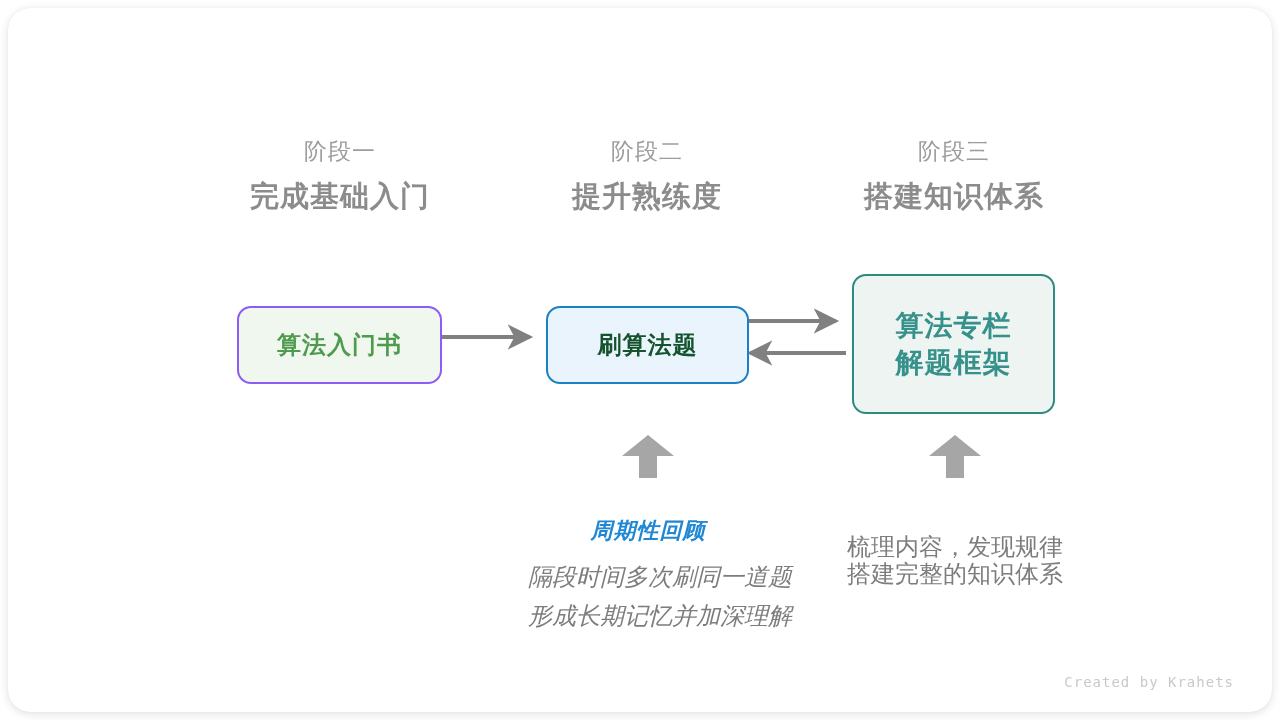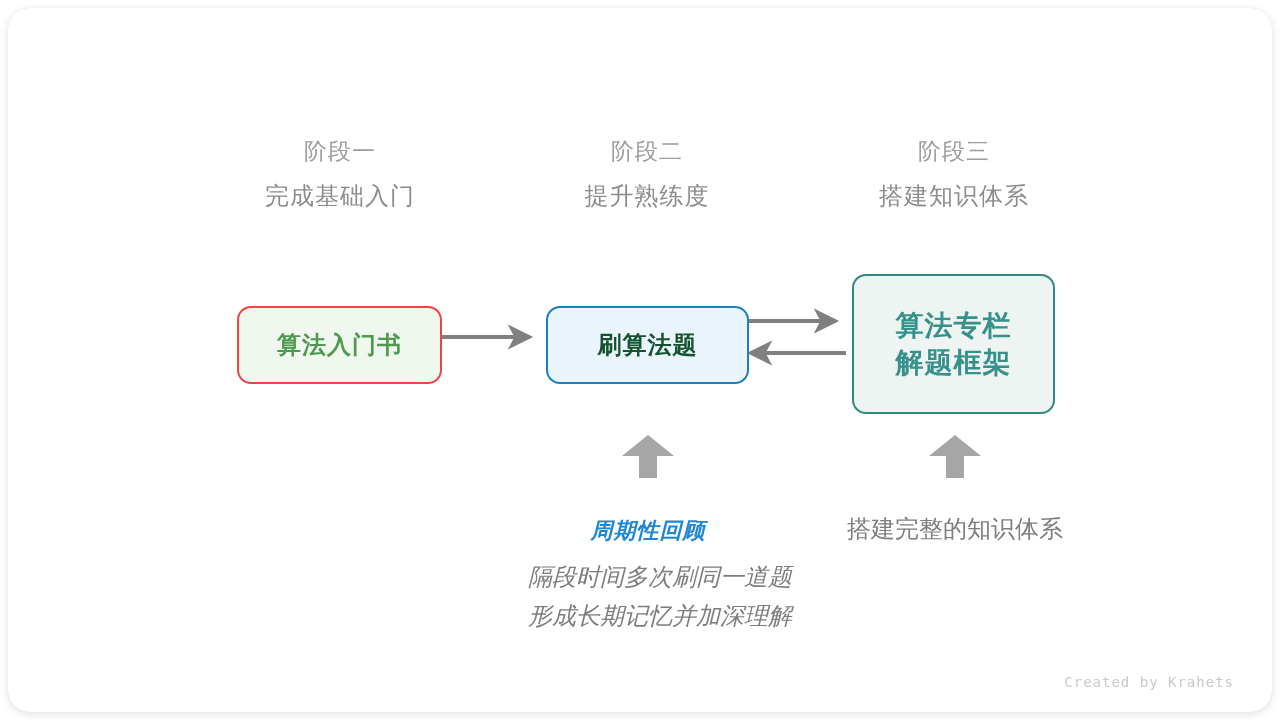--- a/index.html
+++ b/index.html
@@ -38,23 +38,23 @@
   }
   .phase-title {
     font-size: 23px;
     color: #9d9d9d;
     font-weight: 400;
     line-height: 30px;
     letter-spacing: 1px;
     white-space: nowrap;
   }
   .phase-sub {
-    font-size: 24px;
+    font-size: 29px;
     color: #8c8c8c;
-    font-weight: 400;
+    font-weight: 700;
     line-height: 30px;
     letter-spacing: 1px;
     margin-top: 15px;
     white-space: nowrap;
   }
 
   
   .node {
     position: absolute;
     box-sizing: border-box;
@@ -63,21 +63,21 @@
     flex-direction: column;
     align-items: center;
     justify-content: center;
     font-weight: 700;
     letter-spacing: 1px;
   }
   .node .line { line-height: 37px; white-space: nowrap; }
 
   #node-book {
     left: 229px; top: 298px; width: 205px; height: 78px;
-    border: 2px solid #ef4444;
+    border: 2px solid #8b5cf6;
     background: #f0f7ef;
     color: #4e9a4e;
     font-size: 24px;
   }
   #node-practice {
     left: 538px; top: 298px; width: 203px; height: 78px;
     border: 2px solid #1b80c4;
     background: #e9f4fc;
     color: #14532d;
     font-size: 24px;
@@ -193,19 +193,20 @@
       <div class="line">解题框架</div>
     </div>
 
     <div class="note" style="left:520px; top:508px; width:240px;font-style:italic;">
       <div class="note-title blue">周期性回顾</div>
       <div class="note-body">隔段时间多次刷同一道题</div>
       <div class="note-body" style="margin-top:12px;">形成长期记忆并加深理解</div>
     </div>
 
     <div class="note" style="left:832px; top:508px; width:230px;">
+      <div class="note-body">梳理内容，发现规律</div>
       <div class="note-body" style="margin-top:0;">搭建完整的知识体系</div>
     </div>
 
     <div id="watermark">Created by Krahets</div>
 
   </div>
 </div>
 
 </body></html>

